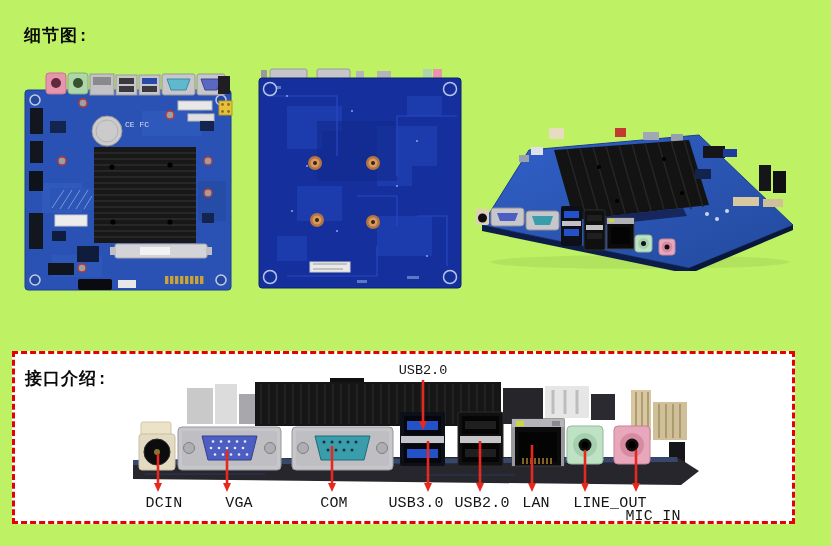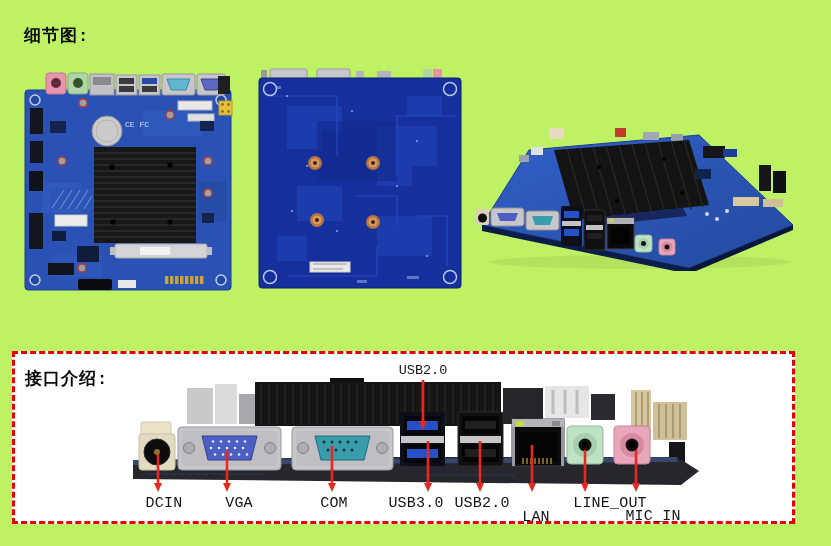--- a/index.html
+++ b/index.html
@@ -422,18 +422,18 @@
           <polygon points="507,105 515,105 511,114" stroke="none"></polygon>
       </g>
     </svg>
 
     <div class="io-label-top" style="left:378px;top:9px;">USB2.0</div>
     <div class="io-label" style="left:104px;top:141px;">DCIN</div>
     <div class="io-label" style="left:179px;top:141px;">VGA</div>
     <div class="io-label" style="left:274px;top:141px;">COM</div>
     <div class="io-label" style="left:356px;top:141px;">USB3.0</div>
     <div class="io-label" style="left:422px;top:141px;">USB2.0</div>
-    <div class="io-label" style="left:476px;top:155px;">LAN</div>
+    <div class="io-label" style="left:476px;top:141px;">LAN</div>
     <div class="io-label" style="left:550px;top:141px;">LINE_OUT</div>
     <div class="io-label" style="left:593px;top:154px;">MIC_IN</div>
   </div>
 
 </div>
 
 </body></html>

